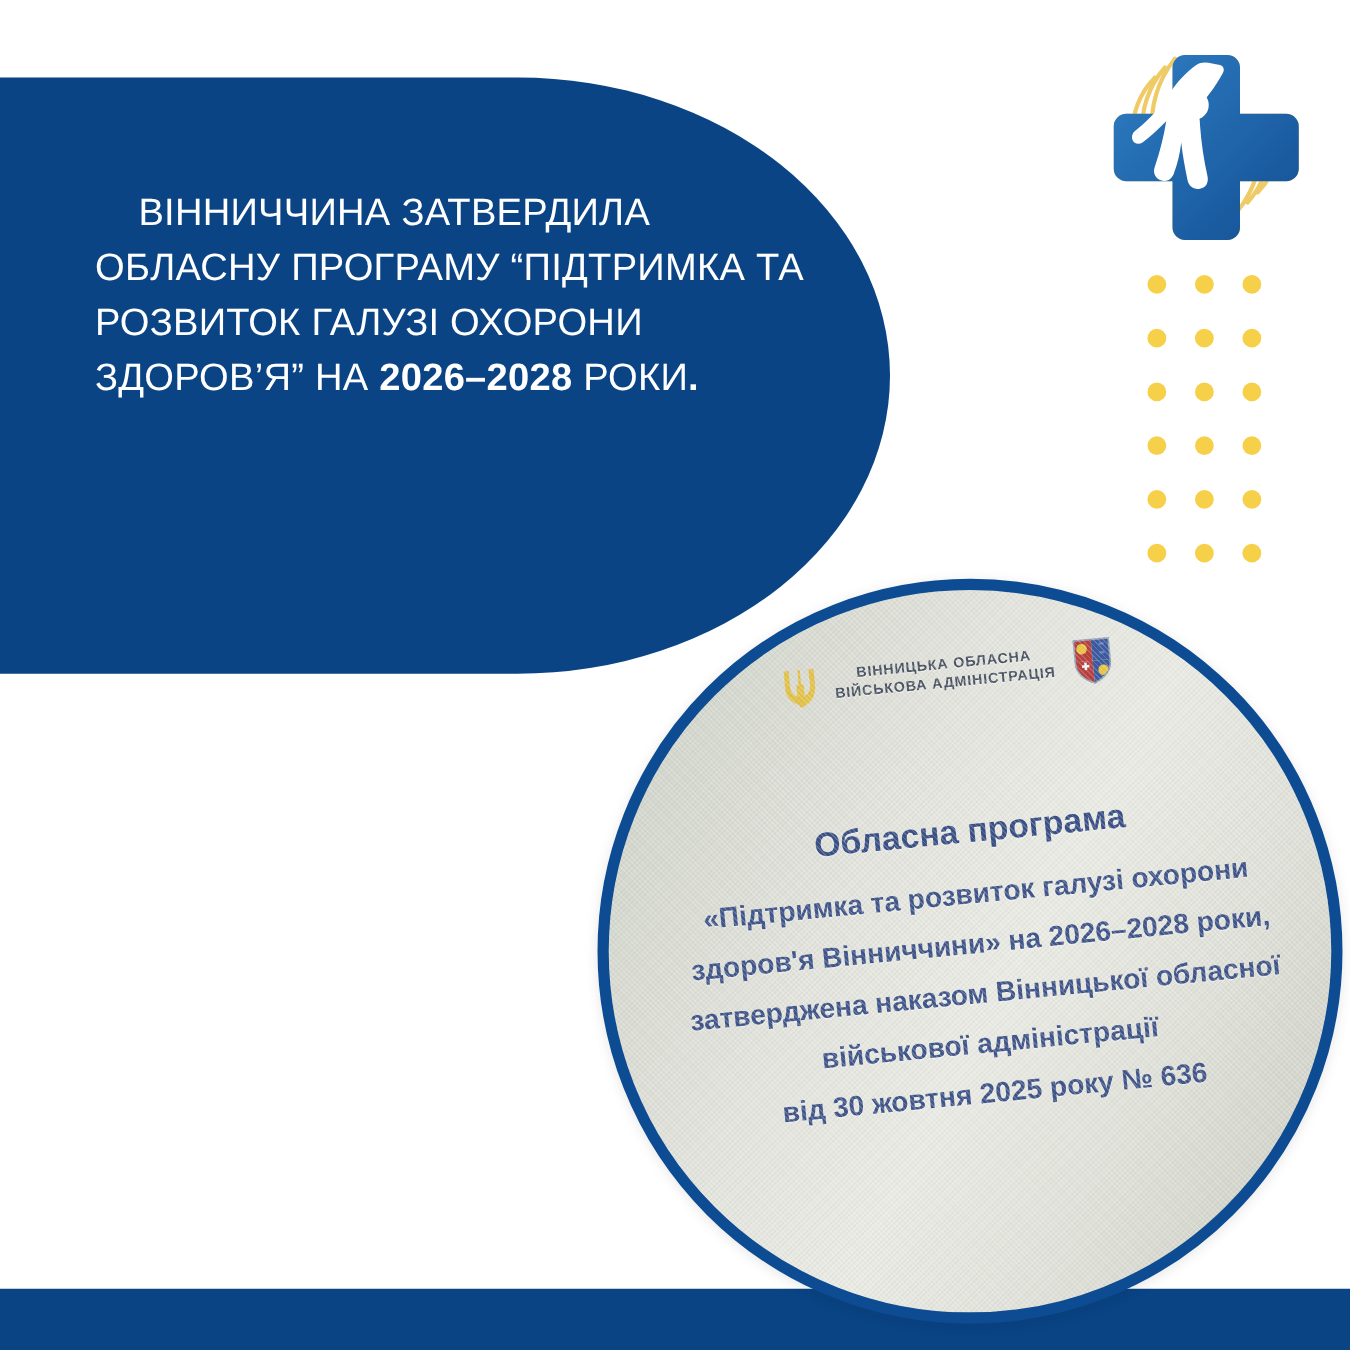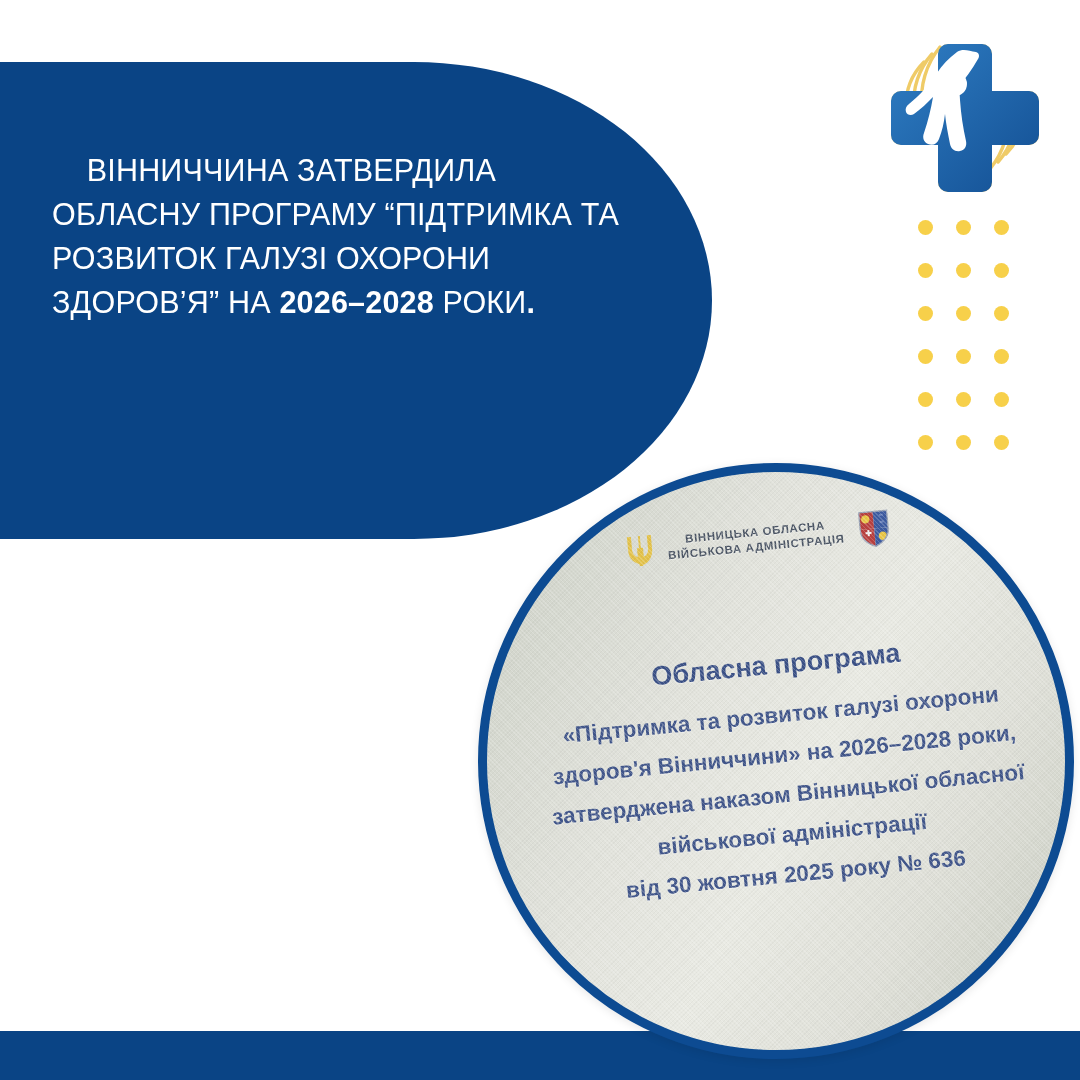--- a/index.html
+++ b/index.html
@@ -17,21 +17,21 @@
     position:absolute;
     left:-40px; top:62px;
     width:752px; height:477px;
     background:var(--blue,#0a4485);
     border-top-right-radius:300px 240px;
     border-bottom-right-radius:300px 240px;
     z-index:3;
   }
   .headline-text{
     position:absolute;
-    left:52px; top:104px;
+    left:76px; top:104px;
     width:600px;
     color:#ffffff;
     font-size:30.5px;
     line-height:44px;
     letter-spacing:.2px;
     font-weight:400;
     text-transform:uppercase;
     z-index:4;
     white-space:pre-wrap;
   }

